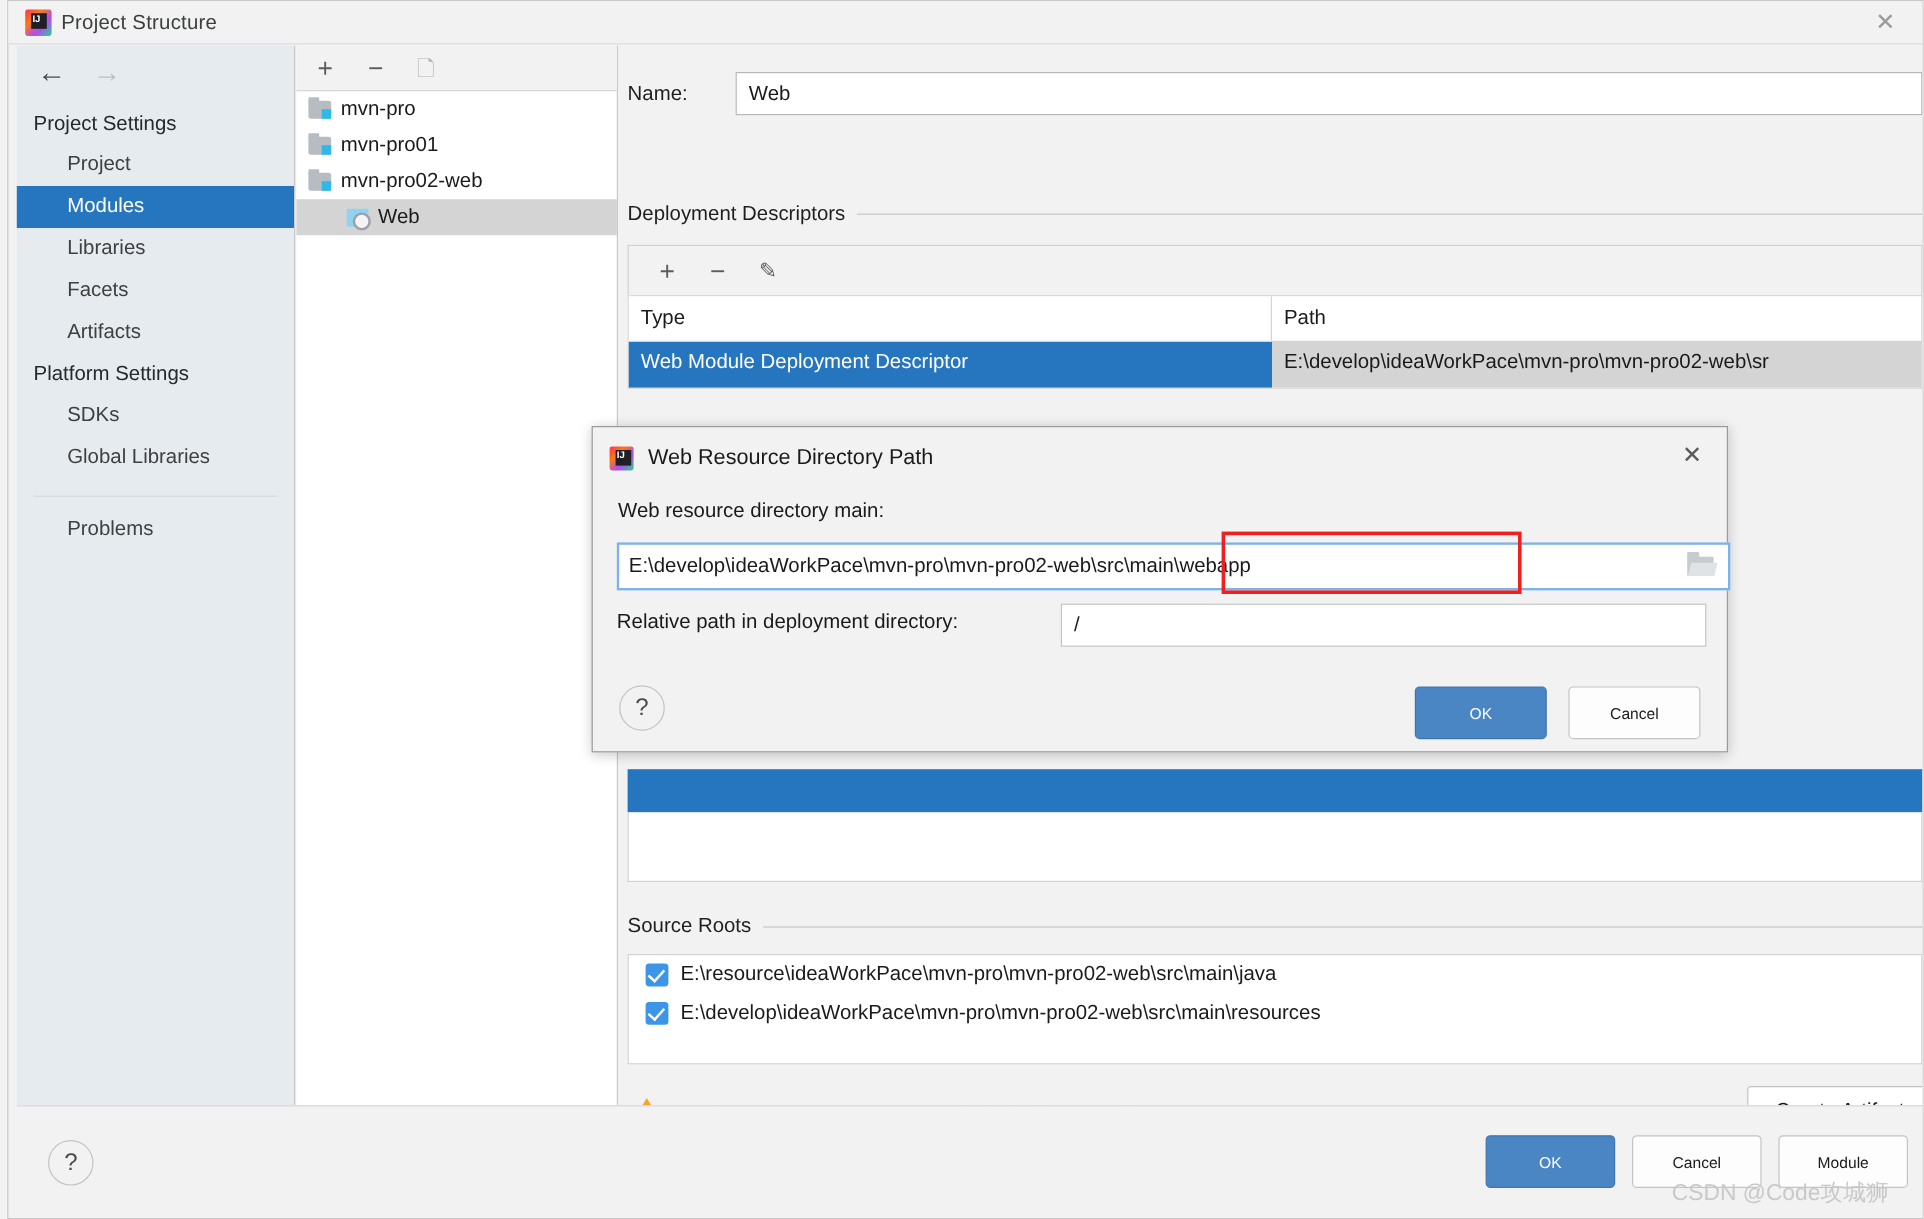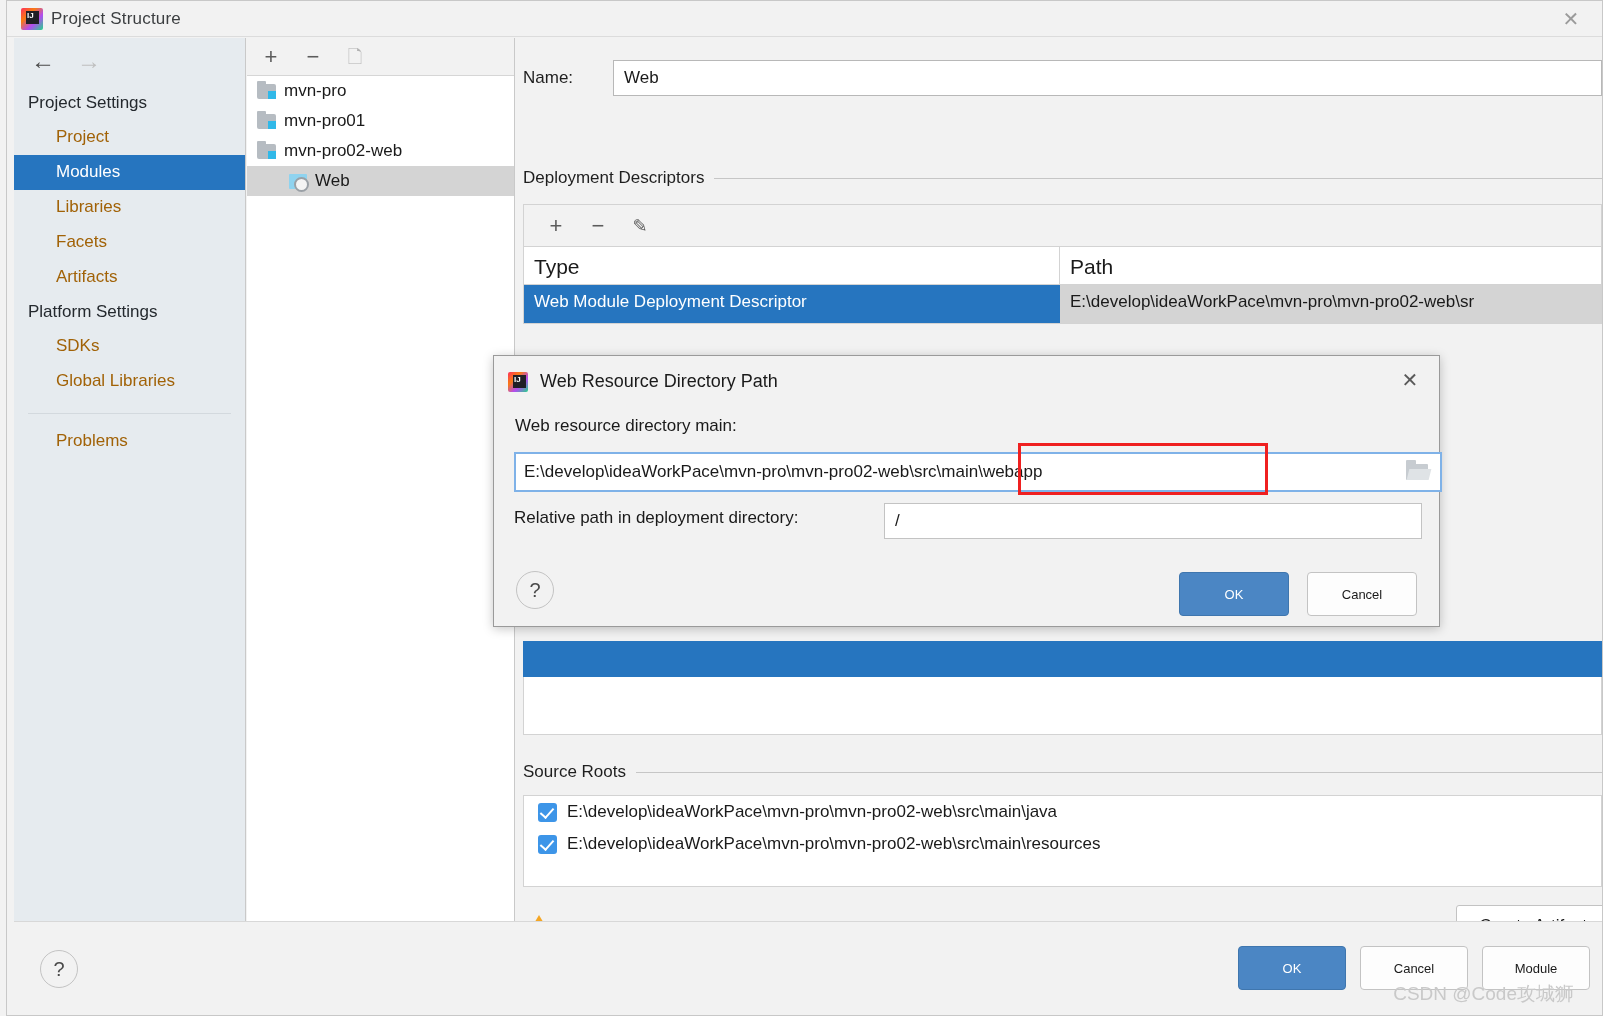--- a/index.html
+++ b/index.html
@@ -63,21 +63,21 @@
     display:flex; align-items:center; justify-content:center;
     font-size:24px; line-height:1;
   }
   #nav-back { left:12px; color:#4a4a4a; }
   #nav-fwd  { left:58px; color:#bfbfbf; }
 
   .side-group-head {
     padding:7px 0 7px 14px; font-size:17px; color:#24292e;
   }
   .side-item {
-    padding:6px 0 6px 42px; font-size:17px; color:#a16207; cursor:pointer;
+    padding:6px 0 6px 42px; font-size:17px; color:#404040; cursor:pointer;
     line-height:1.35;
   }
   .side-item.selected { background:#2675bf; color:#ffffff; }
   .side-sep { height:1px; background:#d3d9de; margin:14px 14px 10px 14px; }
 
   
   #modules-pane {
     position:absolute; left:240px; top:37px; width:268px; bottom:94px;
     background:#ffffff; border-right:1px solid #c9c9c9;
   }
@@ -148,21 +148,21 @@
     background:#f2f2f2; border:1px solid #d3d3d3; border-bottom:none;
   }
   #dd-toolbar .tb-btn{ top:7px; }
   #dd-add{left:18px;} #dd-rm{left:60px;} #dd-edit{left:102px; font-size:18px;}
 
   #dd-table{
     position:absolute; left:8px; top:208px; right:0; height:78px;
     border:1px solid #d3d3d3; background:#fff;
   }
   .dd-head{ display:flex; height:38px; background:#fff; border-bottom:1px solid #d3d3d3;}
-  .dd-head div{ font-size:21px; color:#1a1a1a; padding:8px 0 0 10px; }
+  .dd-head div{ font-size:17px; color:#1a1a1a; padding:8px 0 0 10px; }
   .dd-col-type{ width:536px; border-right:1px solid #d3d3d3;}
   .dd-col-path{ flex:1; }
   .dd-row{ display:flex; height:38px; }
   .dd-row .c-type{
     width:536px; background:#2675bf; color:#fff; font-size:17px; padding:7px 0 0 10px;
     white-space:nowrap; overflow:hidden;
   }
   .dd-row .c-path{
     flex:1; background:#d4d4d4; color:#1a1a1a; font-size:17px; padding:7px 0 0 10px;
     white-space:nowrap; overflow:hidden;
@@ -403,21 +403,21 @@
     <div id="mid-white"></div>
 
     <div class="section-title-row" id="sr-section">
       <span class="section-title">Source Roots</span>
       <span class="section-line"></span>
     </div>
 
     <div id="sr-box">
       <div class="sr-row">
         <span class="cb"></span>
-        <span class="sr-text">E:\develop\ideaWorkPace\mvn-pro\mvn-pro02-web\src\main\java</span>
+        <span class="sr-text">E:\resource\ideaWorkPace\mvn-pro\mvn-pro02-web\src\main\java</span>
       </div>
       <div class="sr-row">
         <span class="cb"></span>
         <span class="sr-text">E:\develop\ideaWorkPace\mvn-pro\mvn-pro02-web\src\main\resources</span>
       </div>
     </div>
 
     <div id="warn-row">
       <span class="warn-tri"></span>
       <span id="warn-text">'Web' Facet resources are not included in any artifacts</span>

